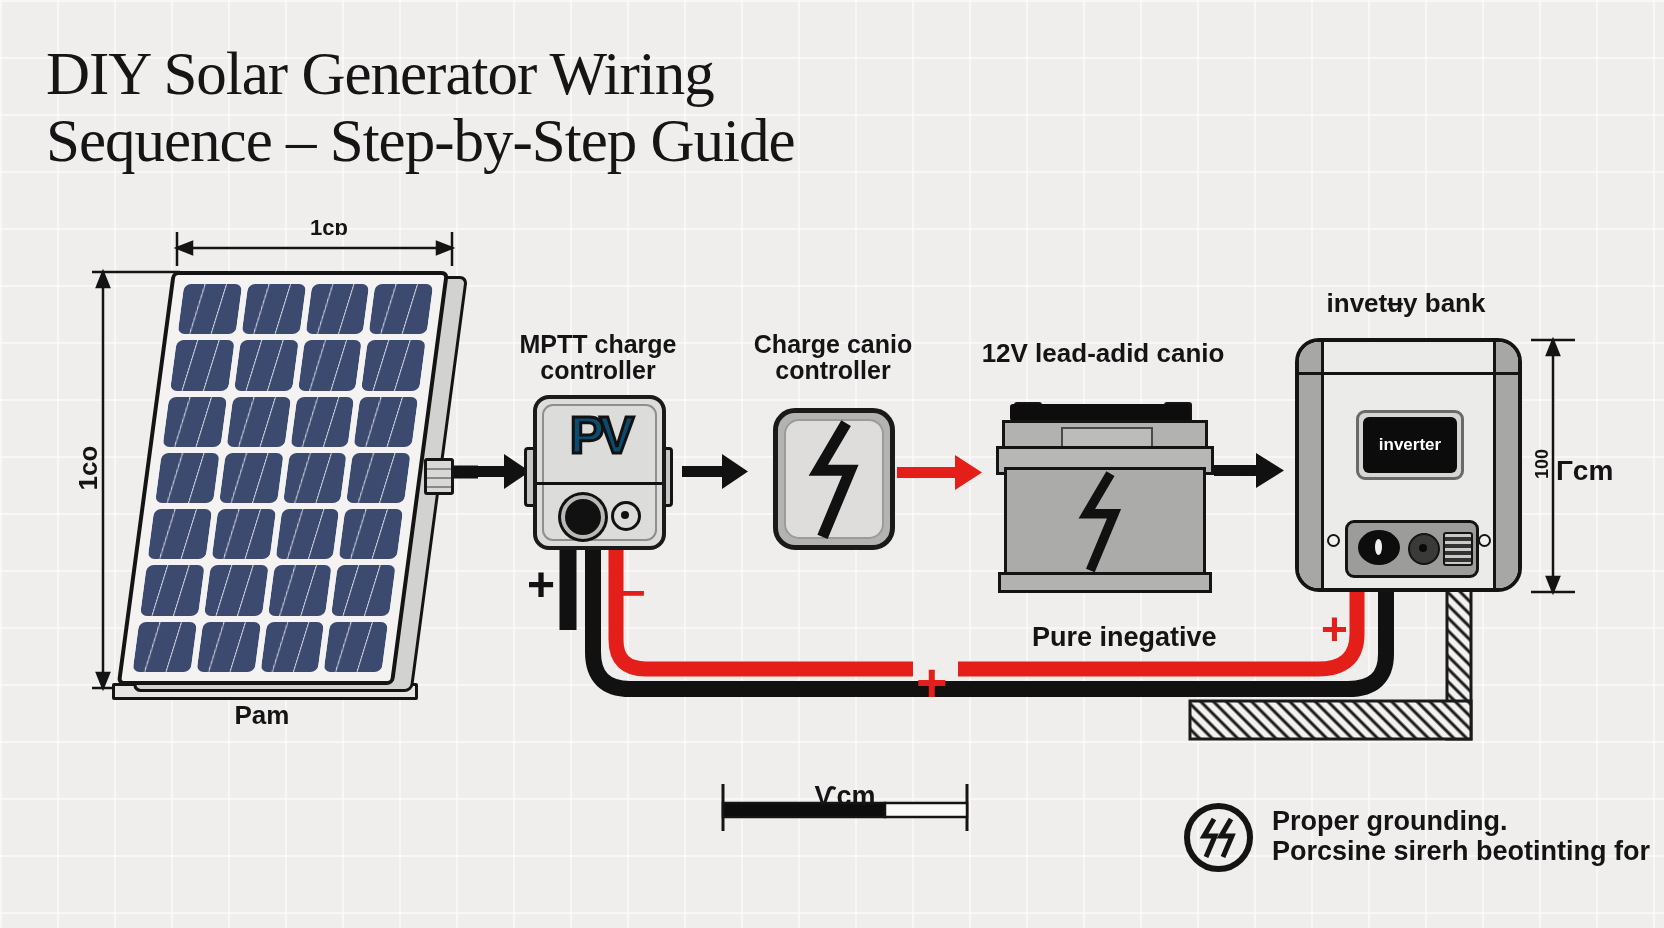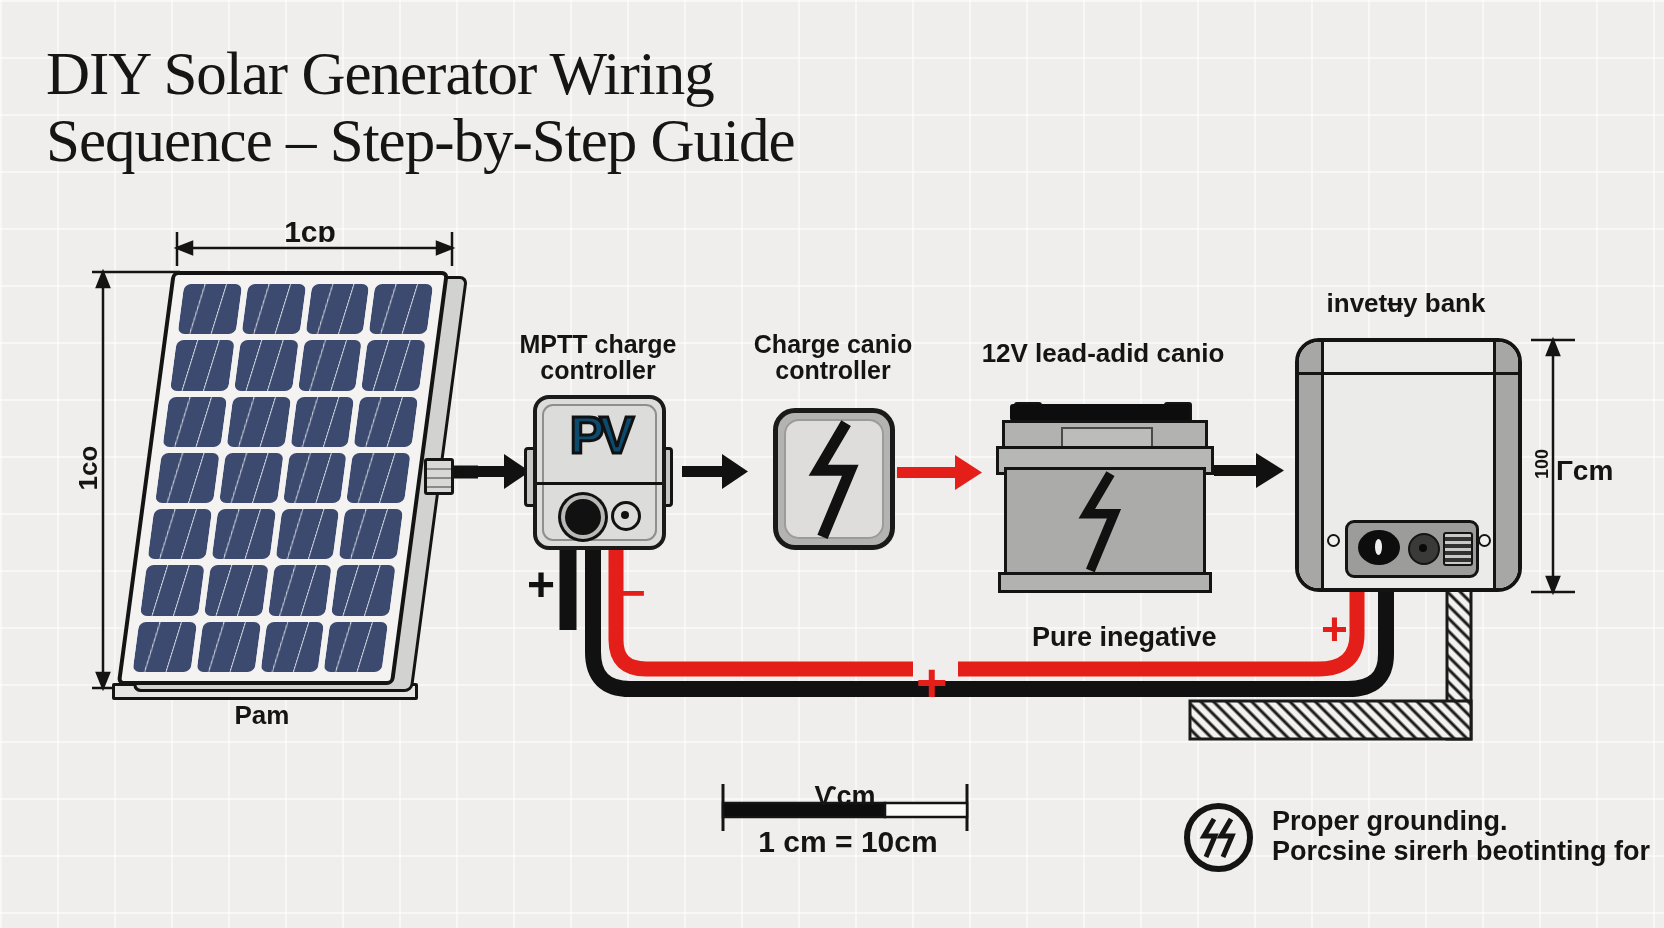--- a/index.html
+++ b/index.html
@@ -213,21 +213,21 @@
         <div class="cell" style="background: linear-gradient(100deg, transparent 30%, rgba(255, 255, 255, 0.8) 31%, transparent 33%), linear-gradient(100deg, transparent 62%, rgba(255, 255, 255, 0.8) 63%, transparent 65%) rgb(60, 74, 112);"></div>
         <div class="cell" style="background: linear-gradient(100deg, transparent 30%, rgba(255, 255, 255, 0.8) 31%, transparent 33%), linear-gradient(100deg, transparent 62%, rgba(255, 255, 255, 0.8) 63%, transparent 65%) rgb(60, 74, 112);"></div>
         <div class="cell" style="background: linear-gradient(100deg, transparent 30%, rgba(255, 255, 255, 0.8) 31%, transparent 33%), linear-gradient(100deg, transparent 62%, rgba(255, 255, 255, 0.8) 63%, transparent 65%) rgb(60, 74, 112);"></div>
         <div class="cell" style="background: linear-gradient(100deg, transparent 30%, rgba(255, 255, 255, 0.8) 31%, transparent 33%), linear-gradient(100deg, transparent 62%, rgba(255, 255, 255, 0.8) 63%, transparent 65%) rgb(60, 74, 112);"></div>
         <div class="cell" style="background: linear-gradient(100deg, transparent 30%, rgba(255, 255, 255, 0.8) 31%, transparent 33%), linear-gradient(100deg, transparent 62%, rgba(255, 255, 255, 0.8) 63%, transparent 65%) rgb(60, 74, 112);"></div>
         <div class="cell" style="background: linear-gradient(100deg, transparent 30%, rgba(255, 255, 255, 0.8) 31%, transparent 33%), linear-gradient(100deg, transparent 62%, rgba(255, 255, 255, 0.8) 63%, transparent 65%) rgb(60, 74, 112);"></div>
         <div class="cell" style="background: linear-gradient(100deg, transparent 30%, rgba(255, 255, 255, 0.8) 31%, transparent 33%), linear-gradient(100deg, transparent 62%, rgba(255, 255, 255, 0.8) 63%, transparent 65%) rgb(60, 74, 112);"></div>
       </div>
   </div>
   <div class="abs panel-stub dev"></div>
-  <div class="abs lbl" style="left:270px;top:215px;width:80px;font-size:30px;">1cɒ</div>
+  <div class="abs lbl" style="left:289px;top:215px;width:80px;font-size:22px;">1cɒ</div>
   <div class="abs lbl rot" style="left:58px;top:438px;width:60px;height:60px;font-size:26px;">1co</div>
   <div class="abs lbl" style="left:212px;top:700px;width:100px;font-size:26px;">Pam</div>
 
   <div class="abs lbl" style="left:498px;top:331px;width:200px;font-size:25px;line-height:26px;">
     <div>MPTT charge</div>
     <div>controller</div>
   </div>
   <div class="abs tab dev" style="left:524px;top:447px;"></div>
   <div class="abs tab dev" style="left:656px;top:447px;"></div>
   <div class="abs mppt dev">
@@ -268,41 +268,43 @@
       <path d="M30 3 L10 37 H33 L13 85" fill="none" stroke="#111" stroke-width="8"></path>
     </svg>
   </div>
   <div class="abs bat-base dev"></div>
 
   <div class="abs lbl" style="left:1306px;top:288px;width:200px;font-size:26px;">invetʉy bank</div>
   <div class="abs inv dev">
     <div class="inv-strip l"></div>
     <div class="inv-strip r"></div>
     <div class="inv-topline"></div>
+    <div class="inv-screenframe">
+      <div class="inv-screen">inverter</div>
+    </div>
     <div class="inv-panel">
       <div class="inv-oval">
           <i></i>
         </div>
       <div class="inv-circ">
           <i></i>
         </div>
       <div class="inv-stripes"></div>
     </div>
   </div>
   <div class="abs screw" style="left:1327px;top:534px;"></div>
   <div class="abs screw" style="left:1478px;top:534px;"></div>
   <div class="abs lbl rot" style="left:1524px;top:444px;width:36px;height:40px;font-size:18px;font-weight:600;">100</div>
   <div class="abs lbl" style="left:1556px;top:455px;width:70px;font-size:28px;font-weight:600;text-align:left;">Γcm</div>
 
   <div class="abs lbl" style="left:1032px;top:622px;width:220px;font-size:27px;text-align:left;">Pure inegative</div>
   <div class="abs plus-red" style="left:916px;top:651px;font-size:54px;">+</div>
   <div class="abs plus-red" style="left:1321px;top:602px;font-size:46px;">+</div>
 
   <div class="abs lbl" style="left:795px;top:766px;width:100px;font-size:27px;margin-top:15px;">Ѵcm</div>
-  <div class="abs lbl" style="left:748px;top:825px;width:200px;font-size:30px;">1 cm = 10cm</div>
 
   <div class="abs gicon">
     <svg width="40" height="42" viewBox="0 0 40 42">
       <path d="M15 2 L5 19 H16 L7 40" fill="none" stroke="#141414" stroke-width="5"></path>
       <path d="M32 2 L22 19 H33 L24 40" fill="none" stroke="#141414" stroke-width="5"></path>
     </svg>
   </div>
   <div class="abs" style="left:1272px;top:806px;font-size:27px;font-weight:600;line-height:30px;z-index:3;">
     <div>Proper grounding.</div>
     <div>Porcsine sirerh beotinting for</div>

